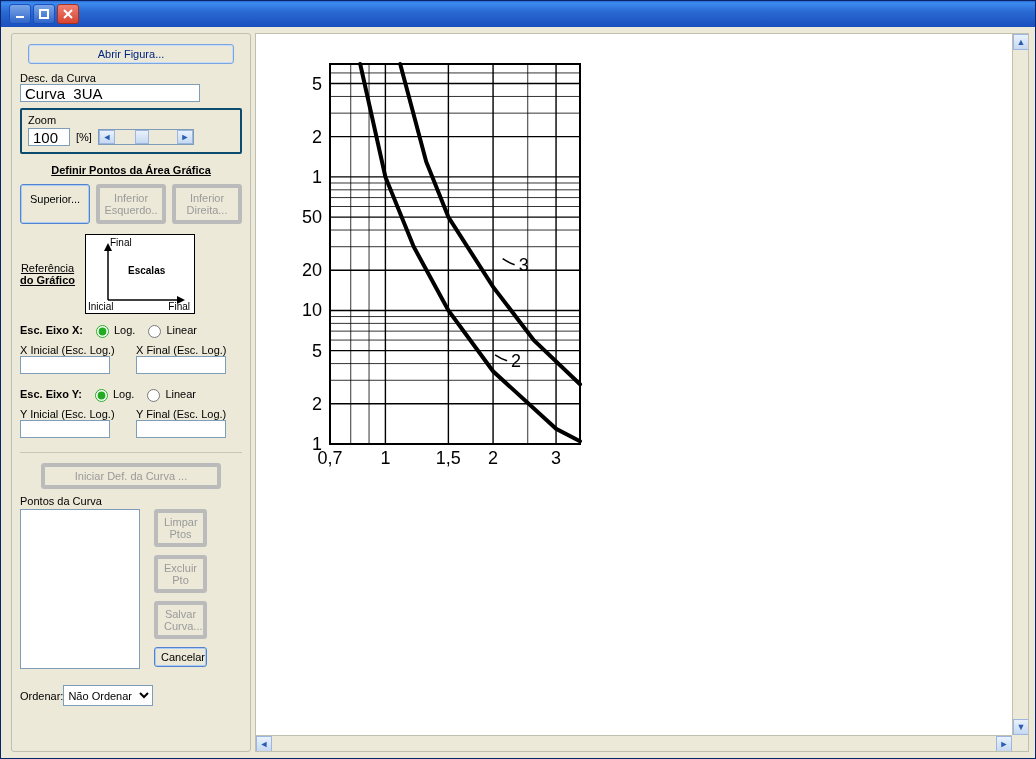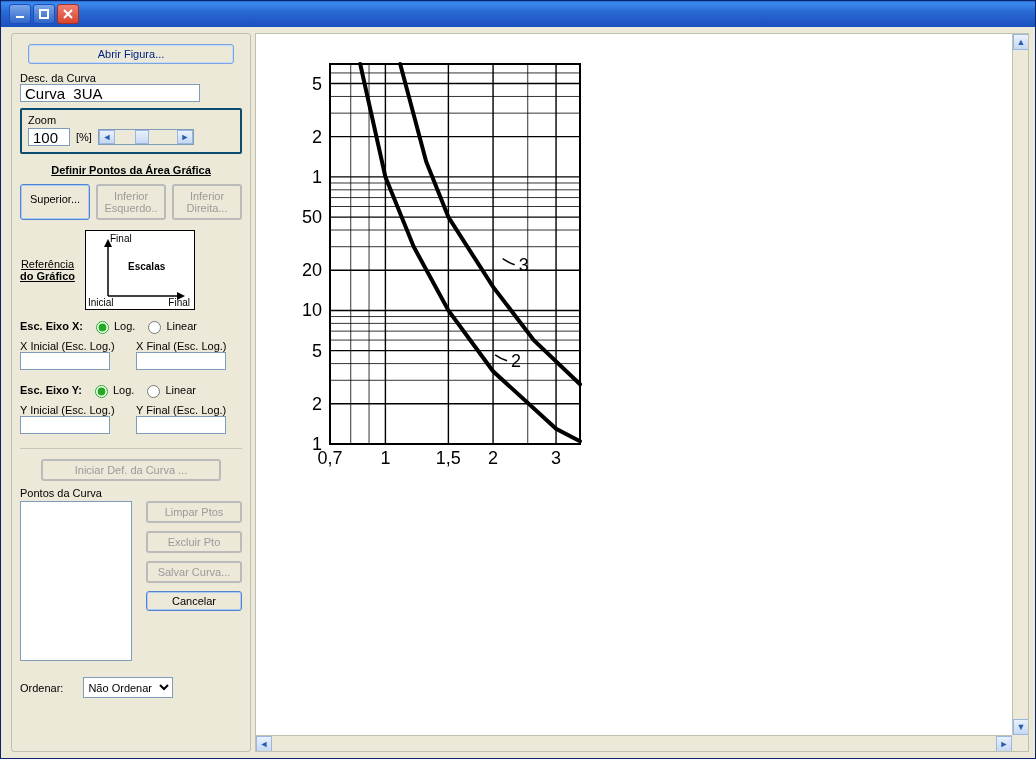--- a/index.html
+++ b/index.html
@@ -62,21 +62,21 @@
   .right-panel {
     flex:1; background:#fff;
     border:1px solid #c0c0b0;
     position:relative;
     overflow:hidden;
   }
 
   
   .btn {
     background:#ece9d8;
-    border:2px solid #0369a1;
+    border:4px solid #0369a1;
     border-radius:3px;
     padding:3px 6px;
     font-size:11px;
     text-align:center;
   }
   .btn.blue {
     color:#00267f;
     border:1px solid #7aa5e0;
     box-shadow: inset 0 0 0 1px #c7dbfa;
   }
@@ -121,21 +121,21 @@
   }
 
   .radio-row { display:flex; align-items:center; gap:8px; margin:4px 0 2px; }
   .radio-row label { display:flex; align-items:center; gap:2px; }
 
   .curve-points-box {
     background:#fff; border:1px solid #7f9db9;
     width:120px; height:160px;
   }
   .actions-col { display:flex; flex-direction:column; gap:8px; }
-  .actions-col .btn { width:96px; }
+  .actions-col .btn { width:53px; }
 
   select.combo {
     background:#fff;
     border:1px solid #7f9db9;
     font-size:11px;
     height:21px;
   }
 
   
   .hscroll {
@@ -323,21 +323,21 @@
           <div class="curve-points-box"></div>
           <div class="actions-col">
             <div class="btn disabled">Limpar Ptos</div>
             <div class="btn disabled">Excluir Pto</div>
             <div class="btn disabled">Salvar Curva...</div>
             <div class="btn primary">Cancelar</div>
           </div>
         </div>
       </div>
 
-      <div style="display:flex; align-items:center; gap:20px; margin-top:12px;">
+      <div style="display:flex; align-items:center; gap:0; margin-top:12px;">
         <span>Ordenar:</span>
         <select class="combo" style="width:90px;">
           <option>Não Ordenar</option>
         </select>
       </div>
 
     </div>
 
     <div class="right-panel">
       <div class="chart-area">

